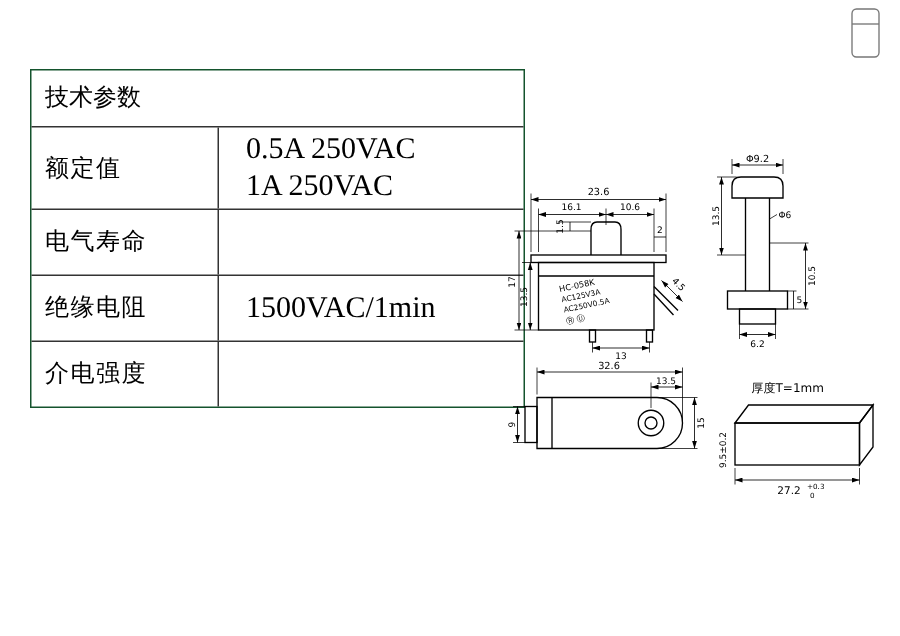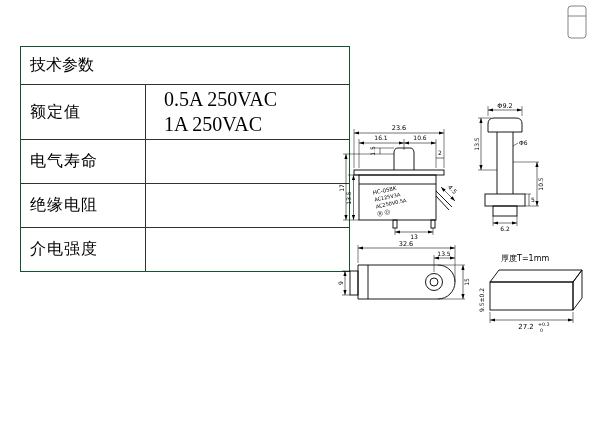--- a/index.html
+++ b/index.html
@@ -37,20 +37,21 @@
     <div class="t-row r0">
       <div class="t-label">额定值</div>
       <div class="t-value">0.5A 250VAC
 1A 250VAC</div>
     </div>
     <div class="t-row r1">
       <div class="t-label">电气寿命</div>
     </div>
     <div class="t-row r3">
       <div class="t-label">绝缘电阻</div>
+      <div class="t-value">1500VAC/1min</div>
     </div>
     <div class="t-row r4">
       <div class="t-label">介电强度</div>
     </div>
   </div>
 
   <svg style="left:554px;top:2px;" width="44" height="44" viewBox="0 0 44 44">
     <g class="geo frag">
       <rect x="14" y="4" width="18" height="32" rx="3"></rect>
       <line x1="14" y1="14" x2="32" y2="14"></line>

